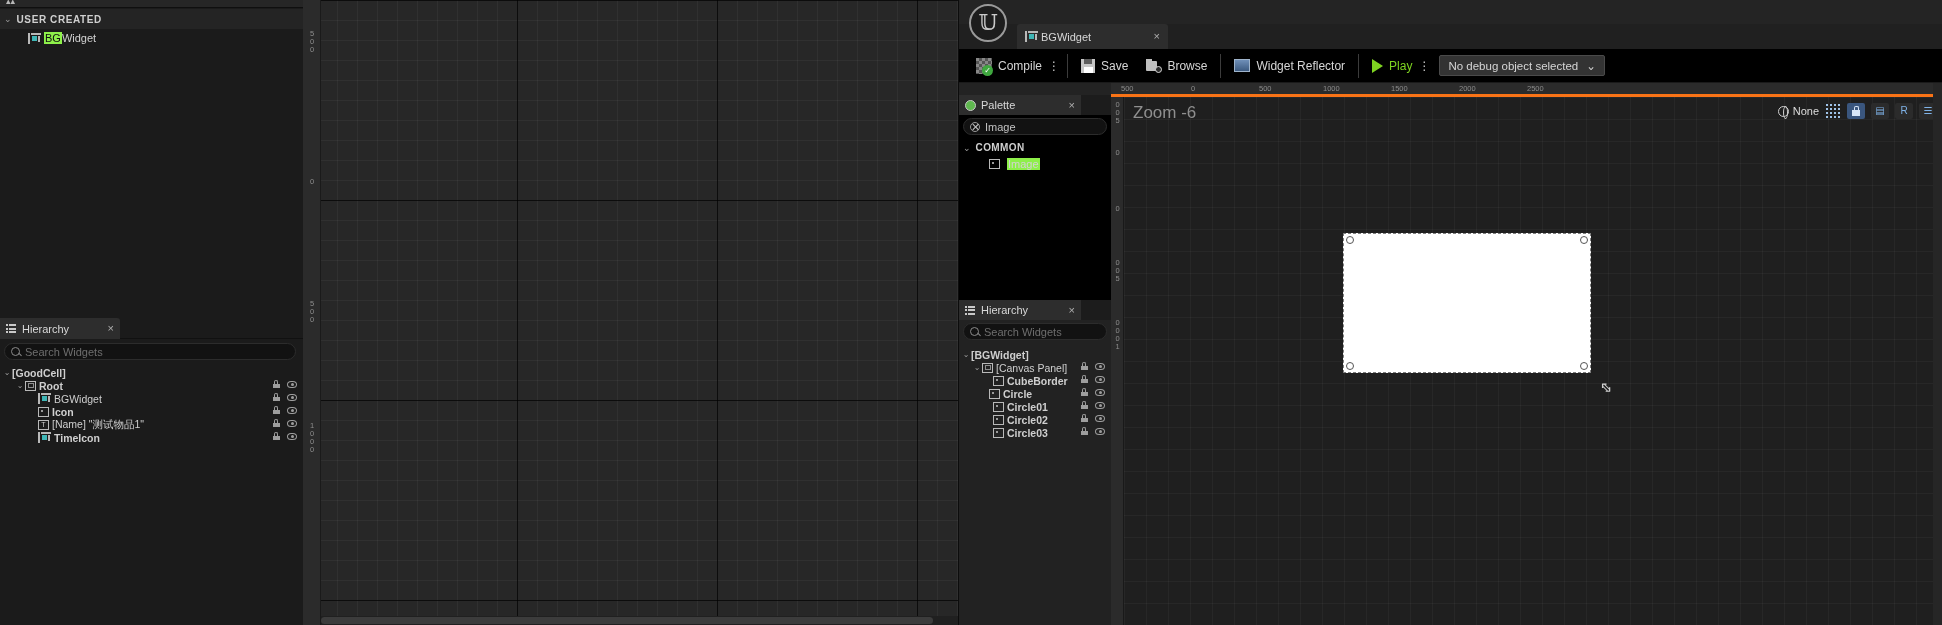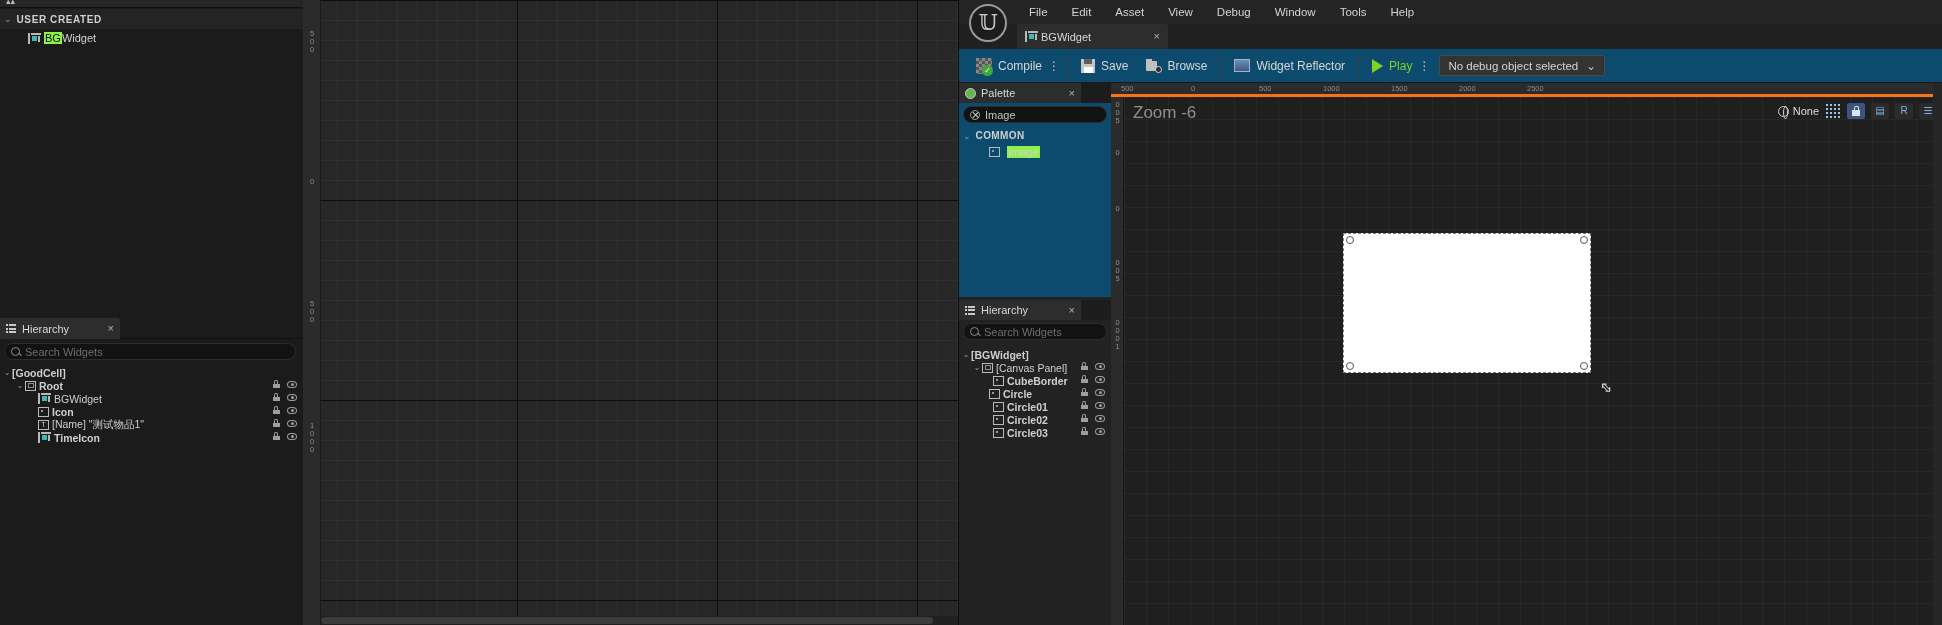--- a/index.html
+++ b/index.html
@@ -116,21 +116,21 @@
   .ue-menubar { position:absolute; left:0; top:0; width:984px; height:24px; background:#242424; }
   .ue-logo { position:absolute; left:10px; top:4px; width:38px; height:38px; border-radius:50%;
      border:2px solid #9a9a9a; background:#1d1d1d; color:#c9c9c9; font-size:22px; text-align:center;
      line-height:34px; font-family:"DejaVu Serif",serif; z-index:3; }
   .ue-menus { position:absolute; left:58px; top:0; height:24px; display:flex; align-items:center; gap:0; }
   .ue-menus div { color:#d4d4d4; font-size:11.5px; padding:0 12px; line-height:24px; }
   .ue-tabrow { position:absolute; left:0; top:24px; width:984px; height:25px; background:#202020; }
   .ue-tab { position:absolute; left:58px; top:0; width:151px; height:25px; background:#2d2d2d;
      display:flex; align-items:center; padding:0 8px; border-top-left-radius:3px; border-top-right-radius:3px; }
   .ue-tab .t { color:#d8d8d8; font-size:11px; flex:1; }
-  .ue-toolbar { position:absolute; left:0; top:49px; width:984px; height:34px; background:#0c4a6e;
+  .ue-toolbar { position:absolute; left:0; top:49px; width:984px; height:34px; background:#000000;
      border-bottom:1px solid #1a1a1a; display:flex; align-items:center; }
   .tb-item { display:flex; align-items:center; height:34px; padding:0 9px; color:#d6d6d6; font-size:12px; gap:6px; }
   .tb-sep { width:1px; height:24px; background:#3c3c3c; margin:0 4px; }
   .dots3 { color:#c8c8c8; font-size:12px; letter-spacing:0; line-height:8px; width:6px; text-align:center; }
   .compile-ico { width:16px; height:16px; position:relative; flex:none;
      background:repeating-conic-gradient(#555 0 25%, #888 0 50%) 0 0/6px 6px; }
   .compile-ico:after { content:"✓"; position:absolute; right:-1px; bottom:-2px; width:11px; height:11px;
      background:#3fa83f; color:#fff; font-size:8px; border-radius:50%; text-align:center; line-height:11px; }
   .save-ico { width:14px; height:14px; background:#c6c6c6; position:relative; flex:none; }
   .save-ico:before { content:""; position:absolute; left:3px; top:0; width:8px; height:5px; background:#5d5d5d; }
@@ -142,21 +142,21 @@
      border:1.5px solid #d8d8d8; border-radius:50%; background:#2b2b2b; }
   .refl-ico { width:16px; height:13px; background:linear-gradient(#6f8fb8,#3c5a80);
      border:1px solid #9fb4cb; flex:none; }
   .play-tri { width:0;height:0;border-left:11px solid #7ed321;border-top:7px solid transparent;
      border-bottom:7px solid transparent; flex:none; }
   .tb-play { color:#7ed321; font-size:12px; }
   .debugsel { height:21px; border:1px solid #4a4a4a; background:#333; border-radius:2px;
      display:flex; align-items:center; padding:0 8px; gap:8px; color:#d5d5d5; font-size:11.5px; margin-left:6px; }
 
   
-  .pal { position:absolute; left:0; top:83px; width:152px; height:214px; background:#0c4a6e; }
+  .pal { position:absolute; left:0; top:95px; width:152px; height:214px; background:#000000; }
   .pal-tabrow { position:absolute; left:0; top:0; width:152px; height:20px; background:#1c1c1c; }
   .pal-tab { position:absolute; left:0; top:0; width:122px; height:20px; background:#2d2d2d;
      display:flex; align-items:center; padding:0 6px; }
   .pal-tab .t { color:#d8d8d8; font-size:11px; flex:1; }
   .brush-ico { width:11px; height:11px; border-radius:50%; background:#5fb84f;
      border:1.5px solid #c9c9c9; margin-right:5px; flex:none; }
   .pal-search { position:absolute; left:4px; top:23px; width:144px; height:17px; background:#121212;
      border:1px solid #2c2c2c; border-radius:9px; display:flex; align-items:center; padding-left:6px; gap:5px; }
   .xcircle { width:10px; height:10px; border-radius:50%; border:1.3px solid #9a9a9a; color:#cacaca;
      font-size:8px; text-align:center; line-height:8px; flex:none; }
@@ -353,30 +353,20 @@
 
 
     <div class="hscroll">
         <i></i>
       </div>
   </div>
 
   <div class="ue">
     <div class="ue-menubar"></div>
     <div class="ue-logo">𝕌</div>
-    <div class="ue-menus" id="ue-menus">
-        <div>File</div>
-        <div>Edit</div>
-        <div>Asset</div>
-        <div>View</div>
-        <div>Debug</div>
-        <div>Window</div>
-        <div>Tools</div>
-        <div>Help</div>
-      </div>
 
     <div class="ue-tabrow">
       <div class="ue-tab">
         <span class="ue-wicon">
           <i class="bar"></i>
             <i class="tp"></i>
             <i class="bx"></i>
             <i class="rt"></i>
         </span>
         <span class="t">BGWidget</span>

